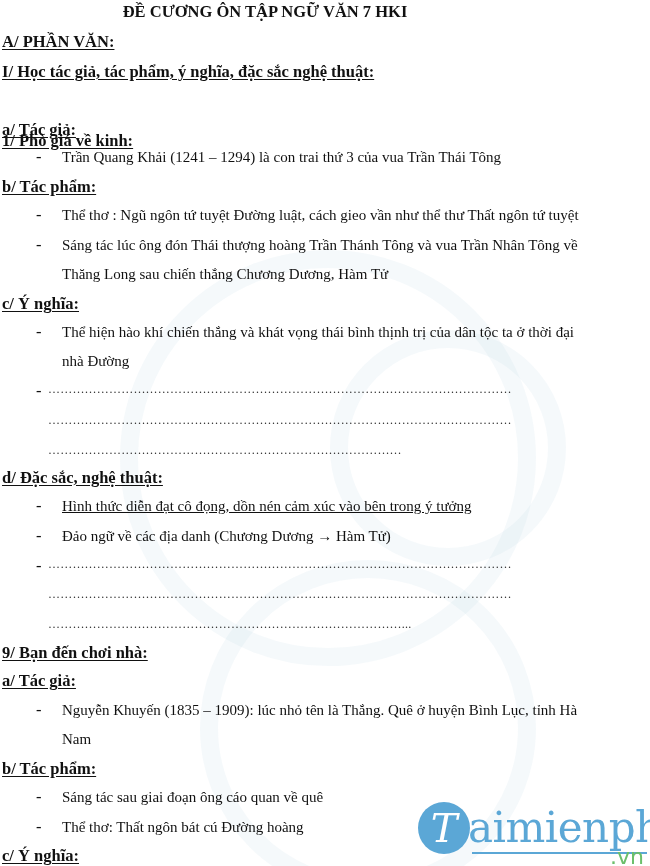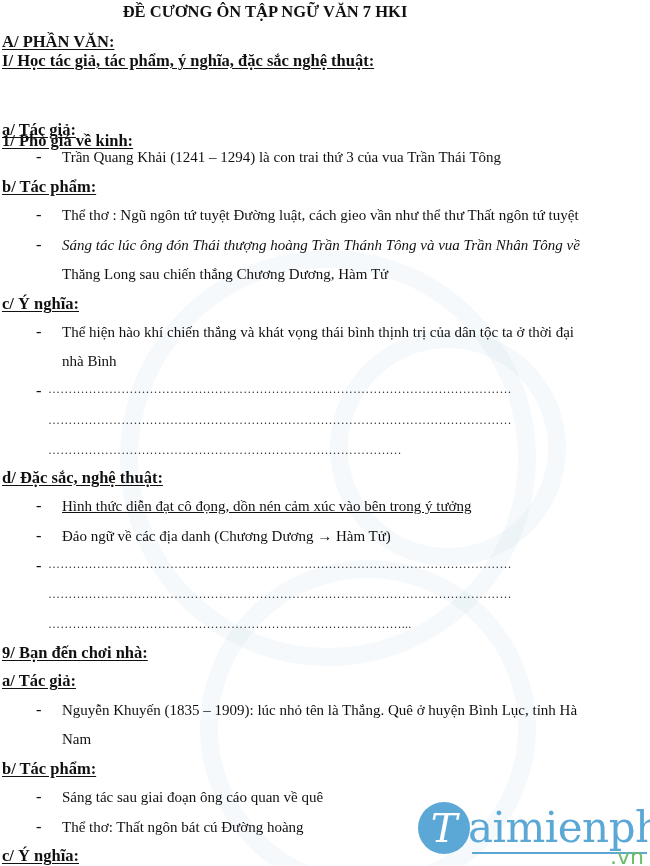--- a/index.html
+++ b/index.html
@@ -41,38 +41,38 @@
 <body>
 
 <div class="wm">
   <div class="wm-circle" style="left:120px;top:250px;width:380px;height:380px;"></div>
   <div class="wm-circle" style="left:330px;top:330px;width:200px;height:200px;"></div>
   <div class="wm-circle" style="left:200px;top:560px;width:300px;height:300px;"></div>
 </div>
 
 <div class="line title" style="top:2px;">ĐỀ CƯƠNG ÔN TẬP NGỮ VĂN 7 HKI</div>
 <div class="line h" style="top:32px;">A/ PHẦN VĂN:</div>
-<div class="line h" style="top:51px;text-align:right;">I/ Học tác giả, tác phẩm, ý nghĩa, đặc sắc nghệ thuật:</div>
+<div class="line h" style="top:62px;text-align:right;">I/ Học tác giả, tác phẩm, ý nghĩa, đặc sắc nghệ thuật:</div>
 <div class="line h" style="top:91px;margin-top:40px;">1/ Phò giá về kinh:</div>
 
 <div class="line h" style="top:120px;">a/ Tác giả:</div>
 <span class="dash" style="top:147px;">-</span>
 <span class="bt" style="top:147px;">Trần Quang Khải (1241 – 1294) là con trai thứ 3 của vua Trần Thái Tông</span>
 
 <div class="line h" style="top:177px;">b/ Tác phẩm:</div>
 <span class="dash" style="top:205px;">-</span>
 <span class="bt" style="top:205px;">Thể thơ : Ngũ ngôn tứ tuyệt Đường luật, cách gieo vần như thể thư Thất ngôn tứ tuyệt</span>
 <span class="dash" style="top:235px;">-</span>
-<span class="bt" style="top:235px;font-style:italic;">Sáng tác lúc ông đón Thái thượng hoàng Trần Thánh Tông và vua Trần Nhân Tông về</span>
+<span class="bt" style="top:235px;">Sáng tác lúc ông đón Thái thượng hoàng Trần Thánh Tông và vua Trần Nhân Tông về</span>
 <span class="bt" style="top:264px;">Thăng Long sau chiến thắng Chương Dương, Hàm Tử</span>
 
 <div class="line h" style="top:294px;">c/ Ý nghĩa:</div>
 <span class="dash" style="top:322px;">-</span>
 <span class="bt" style="top:322px;">Thể hiện hào khí chiến thắng và khát vọng thái bình thịnh trị của dân tộc ta ở thời đại</span>
-<span class="bt" style="top:351px;">nhà Bình</span>
+<span class="bt" style="top:351px;">nhà Đường</span>
 <span class="dash" style="top:381px;">-</span>
 <span class="dots" style="top:379px;width:592px;">……………………………………………………………………………………………………</span>
 <span class="dots" style="top:410px;width:592px;">……………………………………………………………………………………………………</span>
 <span class="dots" style="top:440px;width:492px;">……………………………………………………………………………</span>
 
 <div class="line h" style="top:468px;">d/ Đặc sắc, nghệ thuật:</div>
 <span class="dash" style="top:496px;">-</span>
 <span class="bt" style="top:496px;text-decoration:underline;">Hình thức diễn đạt cô đọng, dồn nén cảm xúc vào bên trong ý tưởng</span>
 <span class="dash" style="top:526px;">-</span>
 <span class="bt" style="top:526px;">Đảo ngữ về các địa danh (Chương Dương → Hàm Tử)</span>

